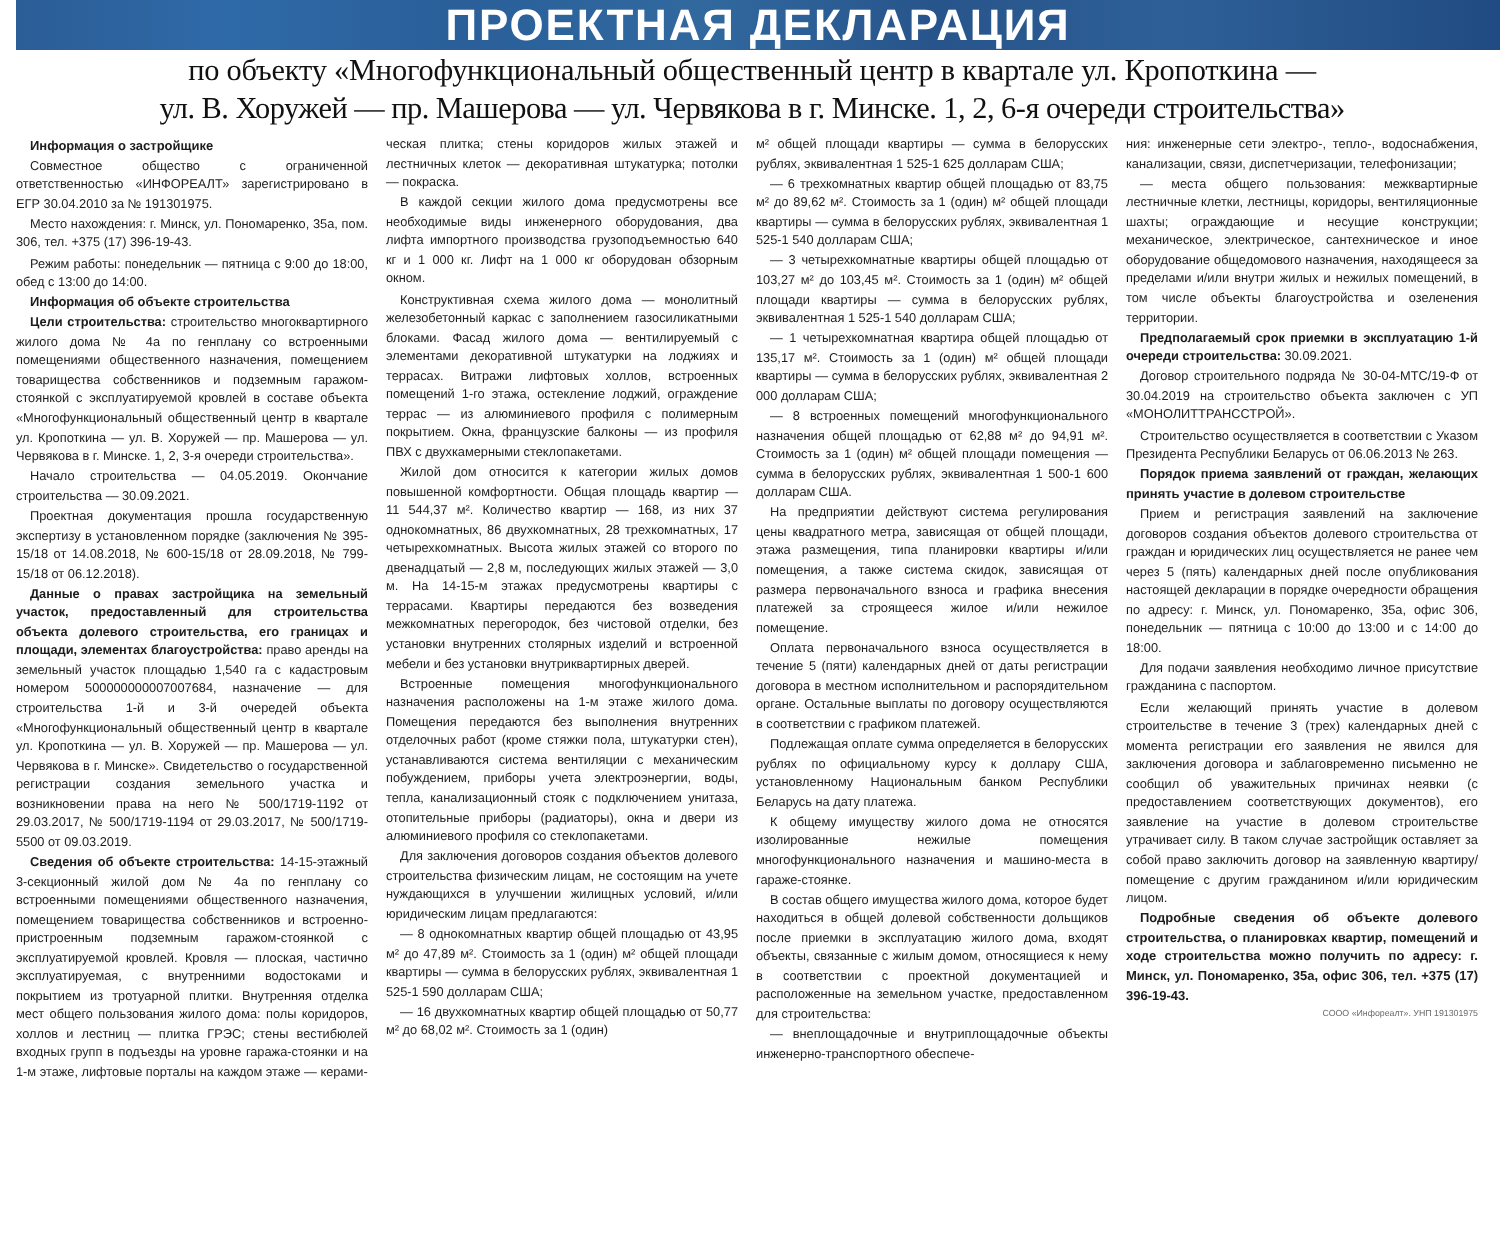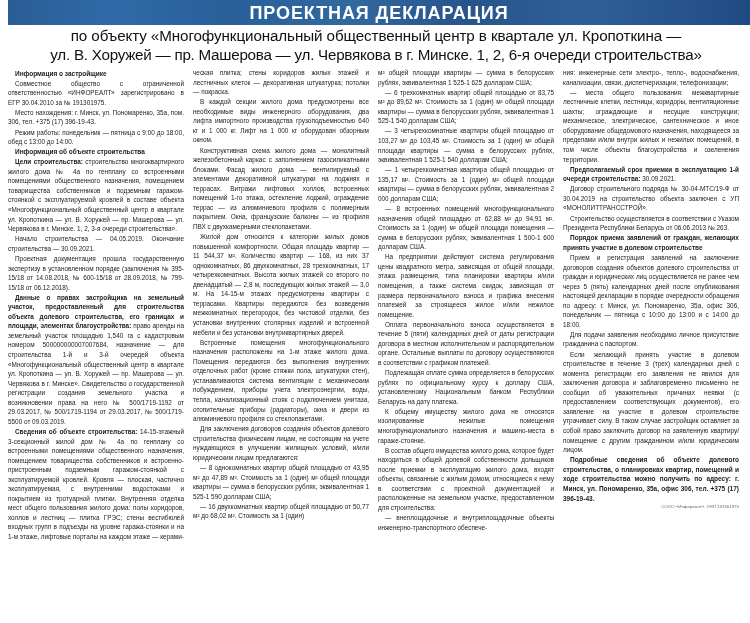--- a/index.html
+++ b/index.html
@@ -31,35 +31,35 @@
         #31699f 46%,
         #27548b 62%,
         #2e6097 78%,
         #204b82 100%);
     display: flex;
     align-items: center;
     justify-content: center;
   }
   .banner-title {
     color: #ffffff;
-    font-size: 18px;
+    font-size: 22px;
     font-weight: bold;
     letter-spacing: 0.9px;
     line-height: 1;
     white-space: nowrap;
     text-align: center;
   }
   
   .subtitle {
     position: absolute;
     left: 10px;
     top: 27px;
     width: 732px;
     text-align: center;
-    font-family: Liberation Sans, sans-serif;
+    font-family: Liberation Serif, serif;
     font-size: 15.2px;
     line-height: 18.5px;
     color: #111111;
     letter-spacing: -0.1px;
   }
   .subtitle .l1, .subtitle .l2 { display: block; white-space: nowrap; }
   .subtitle .l2 { letter-spacing: -0.25px; }
 
   
   .columns {

